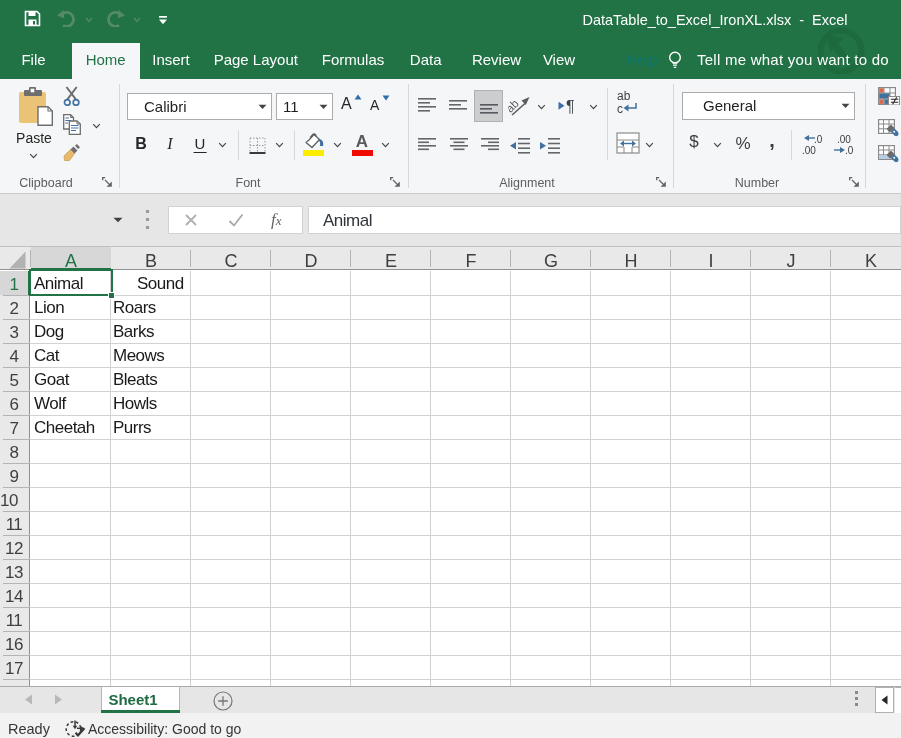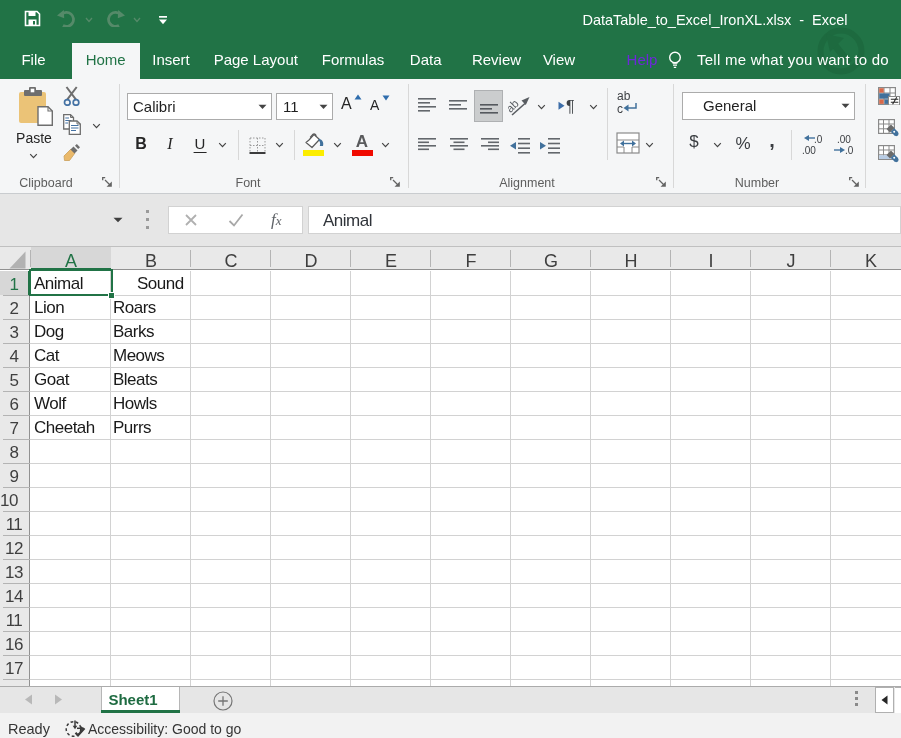--- a/index.html
+++ b/index.html
@@ -41,21 +41,21 @@
 <div class="abs ctr" style="left:715px;top:12px;font-size:14.5px;color:#fff;">DataTable_to_Excel_IronXL.xlsx&nbsp;&nbsp;-&nbsp;&nbsp;Excel</div>
 <div class="abs" style="left:72px;top:43px;width:68px;height:36px;background:#f5f6f7;"></div>
 <div class="abs ctr" style="left:33.5px;top:51px;font-size:15px;color:#fff;">File</div>
 <div class="abs ctr" style="left:105.7px;top:51px;font-size:15px;color:#217346;">Home</div>
 <div class="abs ctr" style="left:171px;top:51px;font-size:15px;color:#fff;">Insert</div>
 <div class="abs ctr" style="left:255.8px;top:51px;font-size:15px;color:#fff;">Page Layout</div>
 <div class="abs ctr" style="left:353px;top:51px;font-size:15px;color:#fff;">Formulas</div>
 <div class="abs ctr" style="left:425.7px;top:51px;font-size:15px;color:#fff;">Data</div>
 <div class="abs ctr" style="left:496.5px;top:51px;font-size:15px;color:#fff;">Review</div>
 <div class="abs ctr" style="left:559px;top:51px;font-size:15px;color:#fff;">View</div>
-<div class="abs ctr" style="left:618px;top:51px;font-size:15px;color:#6d28d9;padding-left:48px;">Help</div>
+<div class="abs ctr" style="left:618px;top:51px;font-size:15px;color:#0f766e;padding-left:48px;">Help</div>
 <svg class="abs" style="left:665px;top:50px;" width="20" height="20" viewBox="0 0 20 20">
 <circle cx="10" cy="7.5" r="5.3" fill="none" stroke="#fff" stroke-width="1.4"></circle>
 <path d="M7.5 13 H12.5 M8 15.2 H12 M8.8 17.4 H11.2" stroke="#fff" stroke-width="1.3" fill="none"></path>
 </svg>
 <div class="abs" style="left:697px;top:51px;font-size:15px;letter-spacing:0.25px;color:#fff;white-space:nowrap;">Tell me what you want to do</div>
 <div class="abs" style="left:0;top:79px;width:901px;height:115px;background:#f5f6f7;border-bottom:1px solid #c9cccf;"></div>
 <div class="vline" style="left:118.5px;top:84px;height:104px;"></div>
 <div class="vline" style="left:407.5px;top:84px;height:104px;"></div>
 <div class="vline" style="left:672.5px;top:84px;height:104px;"></div>
 <div class="vline" style="left:864.5px;top:84px;height:104px;"></div>
@@ -91,21 +91,21 @@
 <path d="M1 12 L8 5 L12 9 L6.5 16.5 L1.5 16.5 Z" fill="#eab96a" stroke="#caa05a" stroke-width="0.8"></path>
 <path d="M7.5 5.5 L10.5 2.5 L14.5 6.5 L11.5 9.5 Z" fill="#6e6e6e"></path>
 <path d="M12 1.8 L13.8 0 L17 3.2 L15.2 5 Z" fill="#6e6e6e"></path>
 </svg>
 <div class="abs ctr" style="left:46px;top:176px;font-size:12.5px;color:#5d5d5d;">Clipboard</div>
 <svg class="abs" style="left:102px;top:177px;" width="11" height="11" viewBox="0 0 11 11">
 <path d="M0.7 3.2 V0.7 H3.2" fill="none" stroke="#636363" stroke-width="1.3"></path>
 <path d="M3 3 L8 8" stroke="#636363" stroke-width="1.3"></path>
 <path d="M9.8 9.8 H4.6 L9.8 4.6 Z" fill="#636363"></path>
 </svg>
-<div class="abs" style="left:127px;top:93px;width:145px;height:27px;background:#fff;border:1px solid #ababab;font-size:15px;color:#1f1f1f;line-height:25px;padding-left:5px;">Calibri</div>
+<div class="abs" style="left:127px;top:93px;width:145px;height:27px;background:#fff;border:1px solid #ababab;font-size:15px;color:#1f1f1f;line-height:25px;padding-left:16px;">Calibri</div>
 <svg class="abs" style="left:258px;top:104px;" width="9" height="6" viewBox="0 0 9 6">
       <path d="M0.5 0.8 L4.5 5 L8.5 0.8 Z" fill="#444"></path>
     </svg>
 <div class="abs" style="left:276px;top:93px;width:57px;height:27px;background:#fff;border:1px solid #ababab;font-size:15px;color:#1f1f1f;line-height:25px;padding-left:6px;">11</div>
 <svg class="abs" style="left:319px;top:104px;" width="9" height="6" viewBox="0 0 9 6">
       <path d="M0.5 0.8 L4.5 5 L8.5 0.8 Z" fill="#444"></path>
     </svg>
 <div class="abs" style="left:341px;top:95px;font-size:16px;color:#262626;">A</div>
 <svg class="abs" style="left:354px;top:94px;" width="8" height="6" viewBox="0 0 8 6">
       <path d="M4 0.5 L7.5 5.5 H0.5 Z" fill="#2f6dad"></path>

